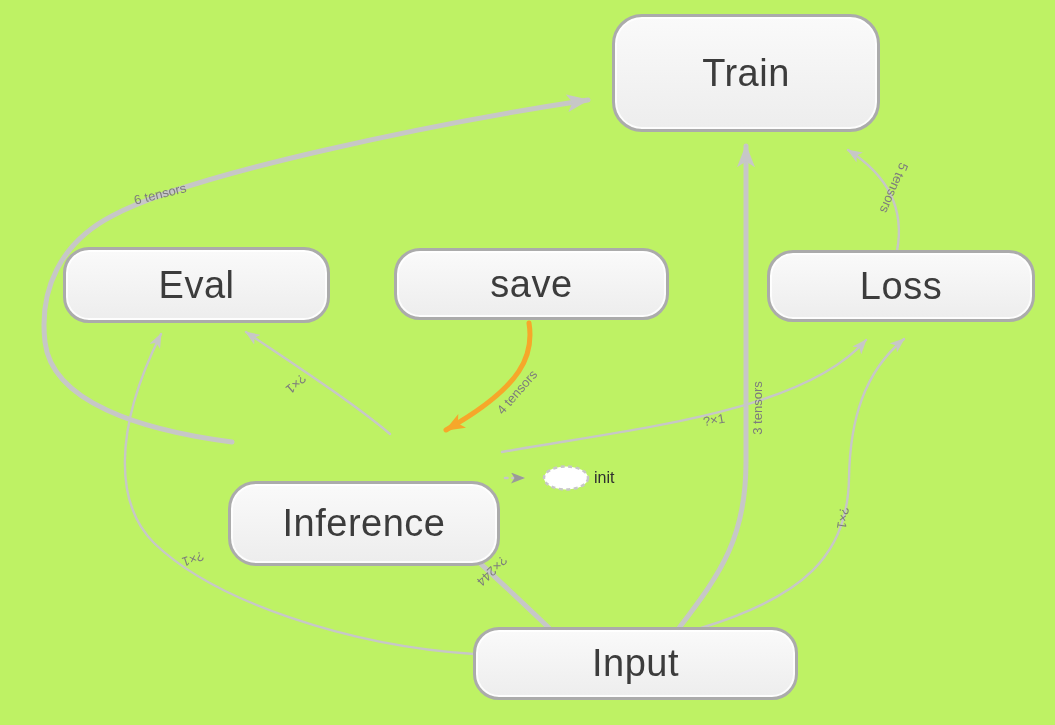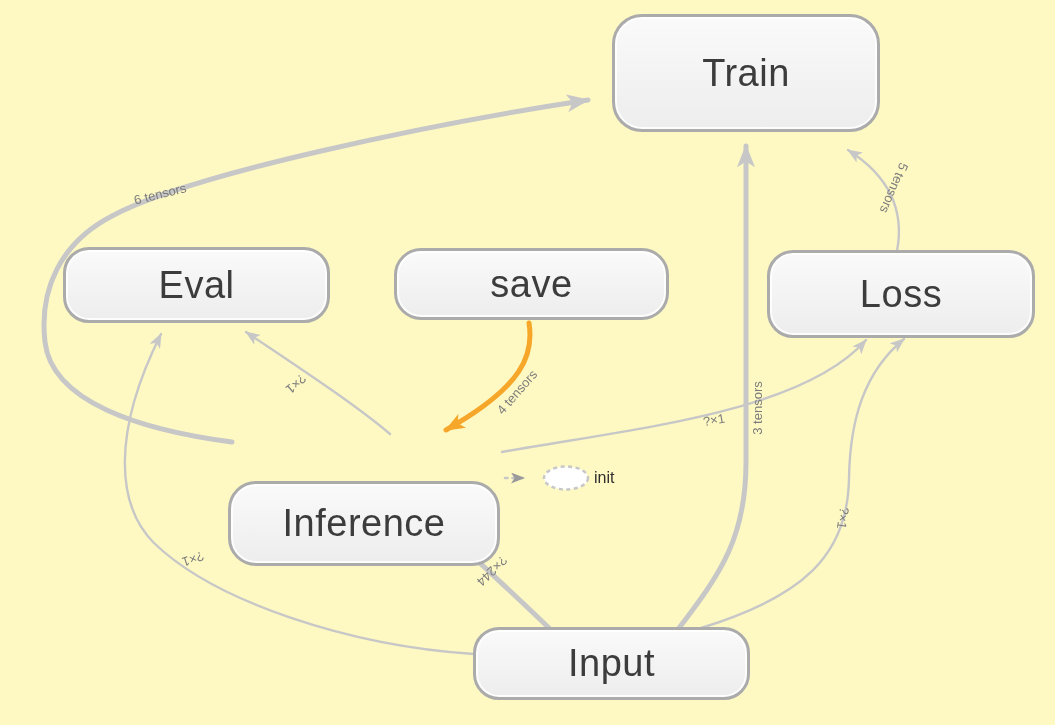--- a/index.html
+++ b/index.html
@@ -3,45 +3,45 @@
 <meta charset="utf-8">
 <style>
   html,body{margin:0;padding:0;}
   body{
     font-family:"Liberation Sans", sans-serif;
     background:#ffffff;
   }
   .stage{
     position:relative;
     width:1055px;height:725px;
-    background:#fef9c3;
+    background:#bef264;
     overflow:hidden;
   }
   .edges-layer{
     position:absolute;left:0;top:0;width:1055px;height:725px;
   }
   .node{
     position:absolute;
     box-sizing:border-box;
     border:3px solid #ababab;
     border-radius:26px;
     background:linear-gradient(180deg,#fafafa 0%,#ededed 100%);
     box-shadow:inset 0 0 0 2px rgba(255,255,255,.85);
     display:flex;align-items:center;justify-content:center;
     font-size:38px;
     color:#3c3c3c;
     letter-spacing:.5px;
     cursor:pointer;
   }
   .node-train{left:612px;top:14px;width:268px;height:118px;border-radius:30px;}
   .node-eval{left:63px;top:247px;width:267px;height:76px;}
-  .node-save{left:394px;top:248px;width:275px;height:72px;border-radius:27px;}
-  .node-loss{left:767px;top:250px;width:268px;height:88px;}
+  .node-save{left:394px;top:248px;width:275px;height:72px;}
+  .node-loss{left:767px;top:250px;width:268px;height:72px;}
   .node-inference{left:228px;top:433px;width:272px;height:85px;border-radius:28px;margin-top:48px;}
-  .node-input{left:473px;top:627px;width:277px;height:73px;}
+  .node-input{left:473px;top:627px;width:325px;height:73px;}
   .edge-label{
     position:absolute;
     font-size:13px;
     color:#7c7c7c;
     white-space:nowrap;
     pointer-events:none;
   }
   .init-label{
     position:absolute;
     left:594px;top:478px;

